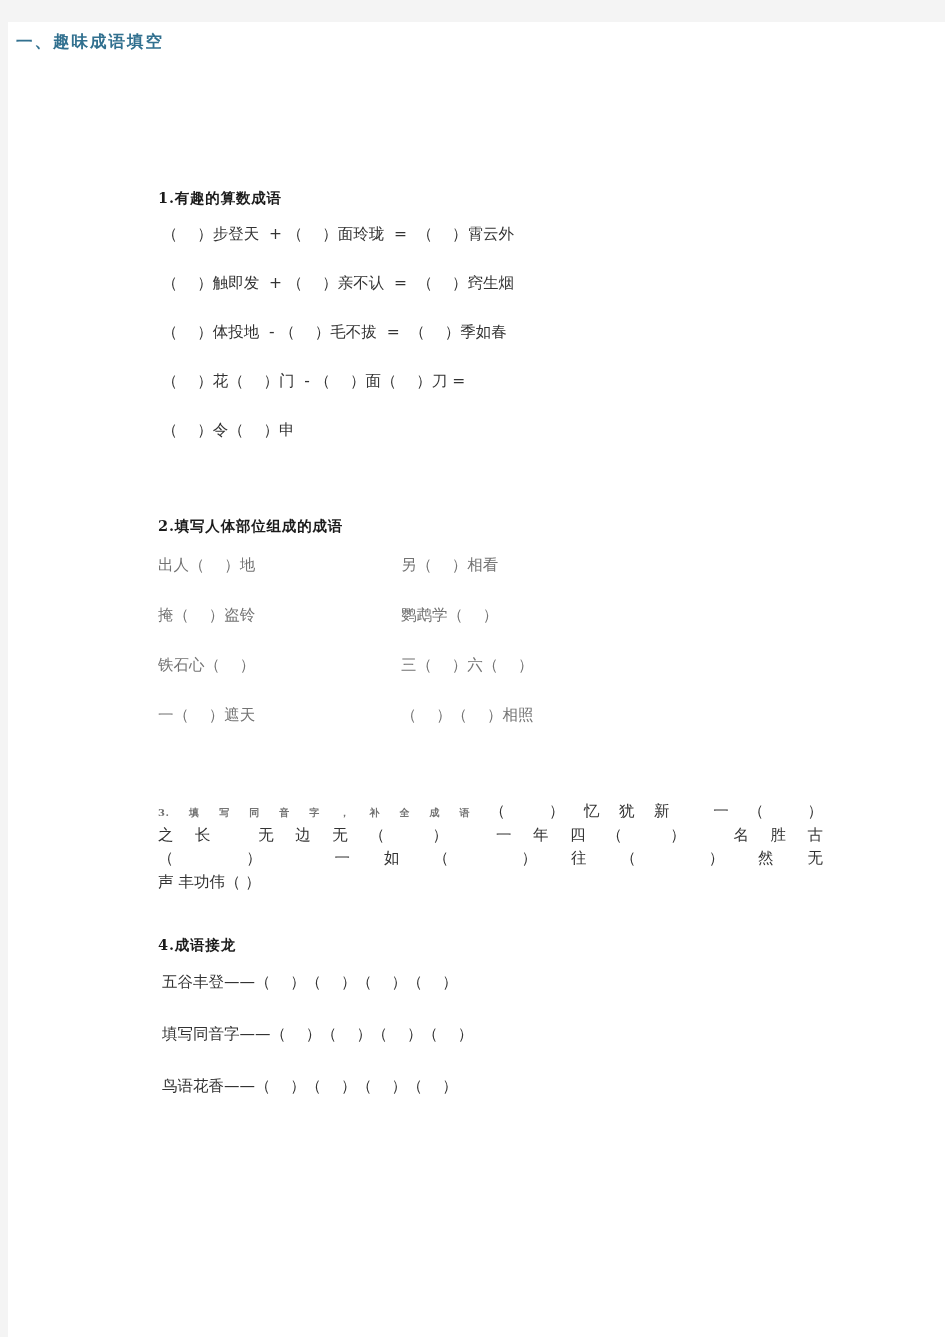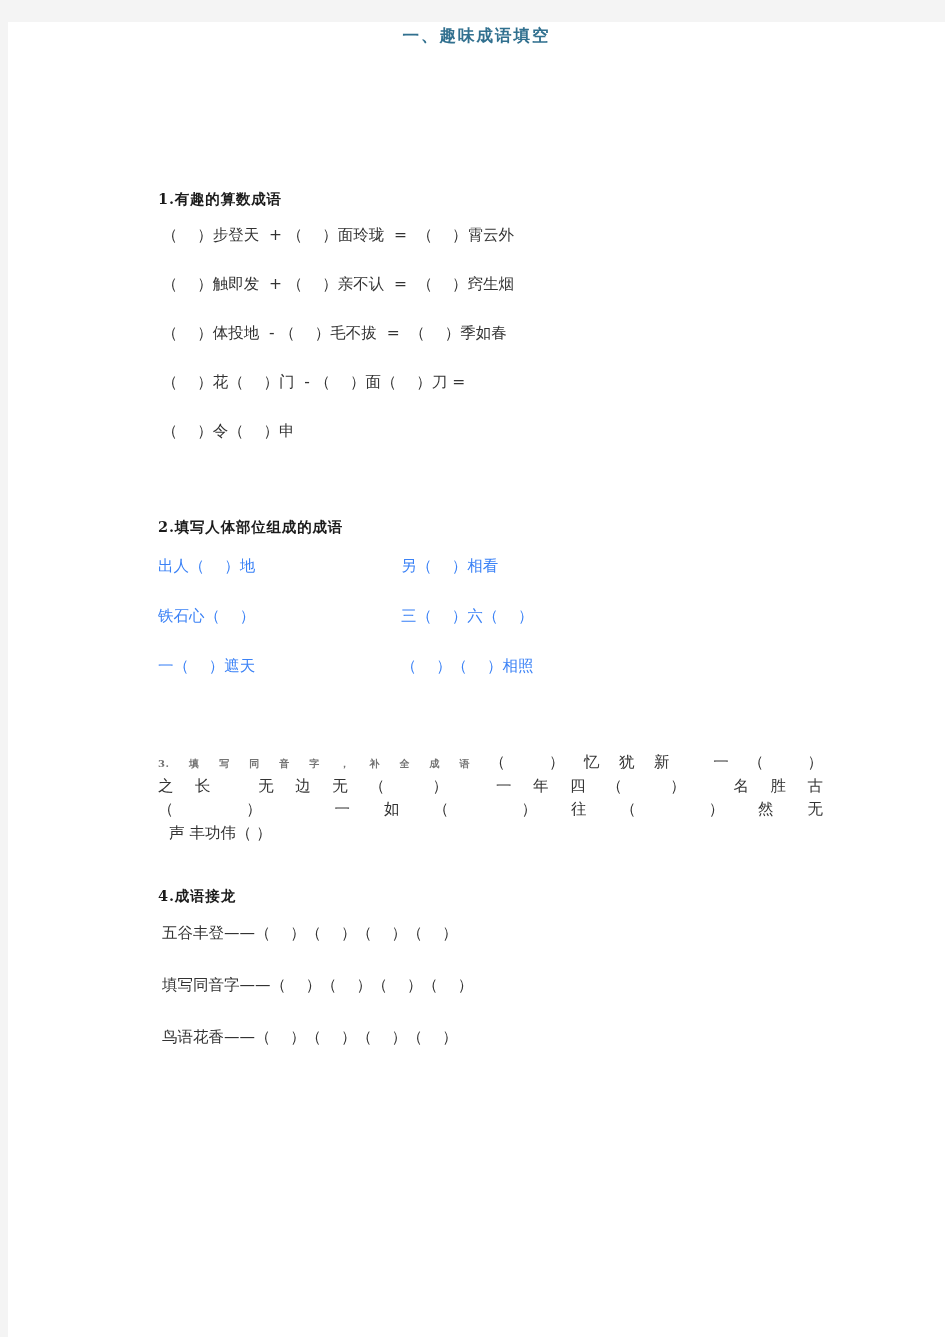--- a/index.html
+++ b/index.html
@@ -38,36 +38,36 @@
     font-family: "DejaVu Serif", "Liberation Serif", serif;
     font-size: 16.5px;
     color: #3a3a3a;
     letter-spacing: 0.6px;
     margin: 0;
     padding-top: 80px;
     line-height: 1.55;
     font-weight: normal;
   }
   .doc-subtitle {
-    text-align: center;
+    text-align: left;
     font-family: "DejaVu Serif", "Liberation Serif", serif;
     font-size: 16.5px;
     font-weight: bold;
     color: #31708f;
     letter-spacing: 2px;
-    margin: 2px;
+    margin: 8px;
     line-height: 1.5;
     padding-bottom: 2px;
   }
 
   
   .content {
     position: absolute;
     left: 150px;
-    top: 166px;
+    top: 159px;
     width: 680px;
     color: #2f2f2f;
   }
 
   .sec-head {
     font-family: "DejaVu Serif", "Liberation Serif", serif;
     font-weight: bold;
     font-size: 14.5px;
     letter-spacing: 0.8px;
     color: #1b1b1b;
@@ -92,21 +92,21 @@
   
   .gap-lg { height: 60px; }
   .gap-md { height: 42px; }
 
   
   .row2 {
     display: flex;
     height: 50px;
     align-items: center;
     font-size: 15.5px;
-    color: #3b82f6;
+    color: #737373;
     white-space: pre;
   }
   .row2 .col-a { width: 215px; flex: none; }
   .row2 .col-b { flex: 1; margin-left: 28px; }
 
   
   .sec3 {
     font-size: 15.5px;
     line-height: 1.52;
     color: #333333;
@@ -120,21 +120,21 @@
     font-size: 10px;
     letter-spacing: 0.6px;
     color: #737373;
   }
   .sec3 .s3-body { }
   .sec3 p {
     margin: 0;
     text-align: justify;
     text-align-last: justify;
   }
-  .sec3 p.last { text-align-last: left; margin-left: 11px; }
+  .sec3 p.last { text-align-last: left; }
 
   
   .sec4 .line { height: 48px; }
 </style>
 </head>
 <body>
 
 <div class="page">
   <div class="page-inner">
 
@@ -152,20 +152,24 @@
       </div>
 
       <div class="gap-lg"></div>
 
       <div class="sec2">
         <div class="sec-head">2.填写人体部位组成的成语</div>
 
         <div class="row2">
           <div class="col-a">出人（    ）地</div>
           <div class="col-b">另（    ）相看</div>
+        </div>
+        <div class="row2">
+          <div class="col-a">掩（    ）盗铃</div>
+          <div class="col-b">鹦鹉学（    ）</div>
         </div>
         <div class="row2">
           <div class="col-a">铁石心（    ）</div>
           <div class="col-b">三（    ）六（    ）</div>
         </div>
         <div class="row2">
           <div class="col-a">一（    ）遮天</div>
           <div class="col-b">（    ）（    ）相照</div>
         </div>
       </div>

